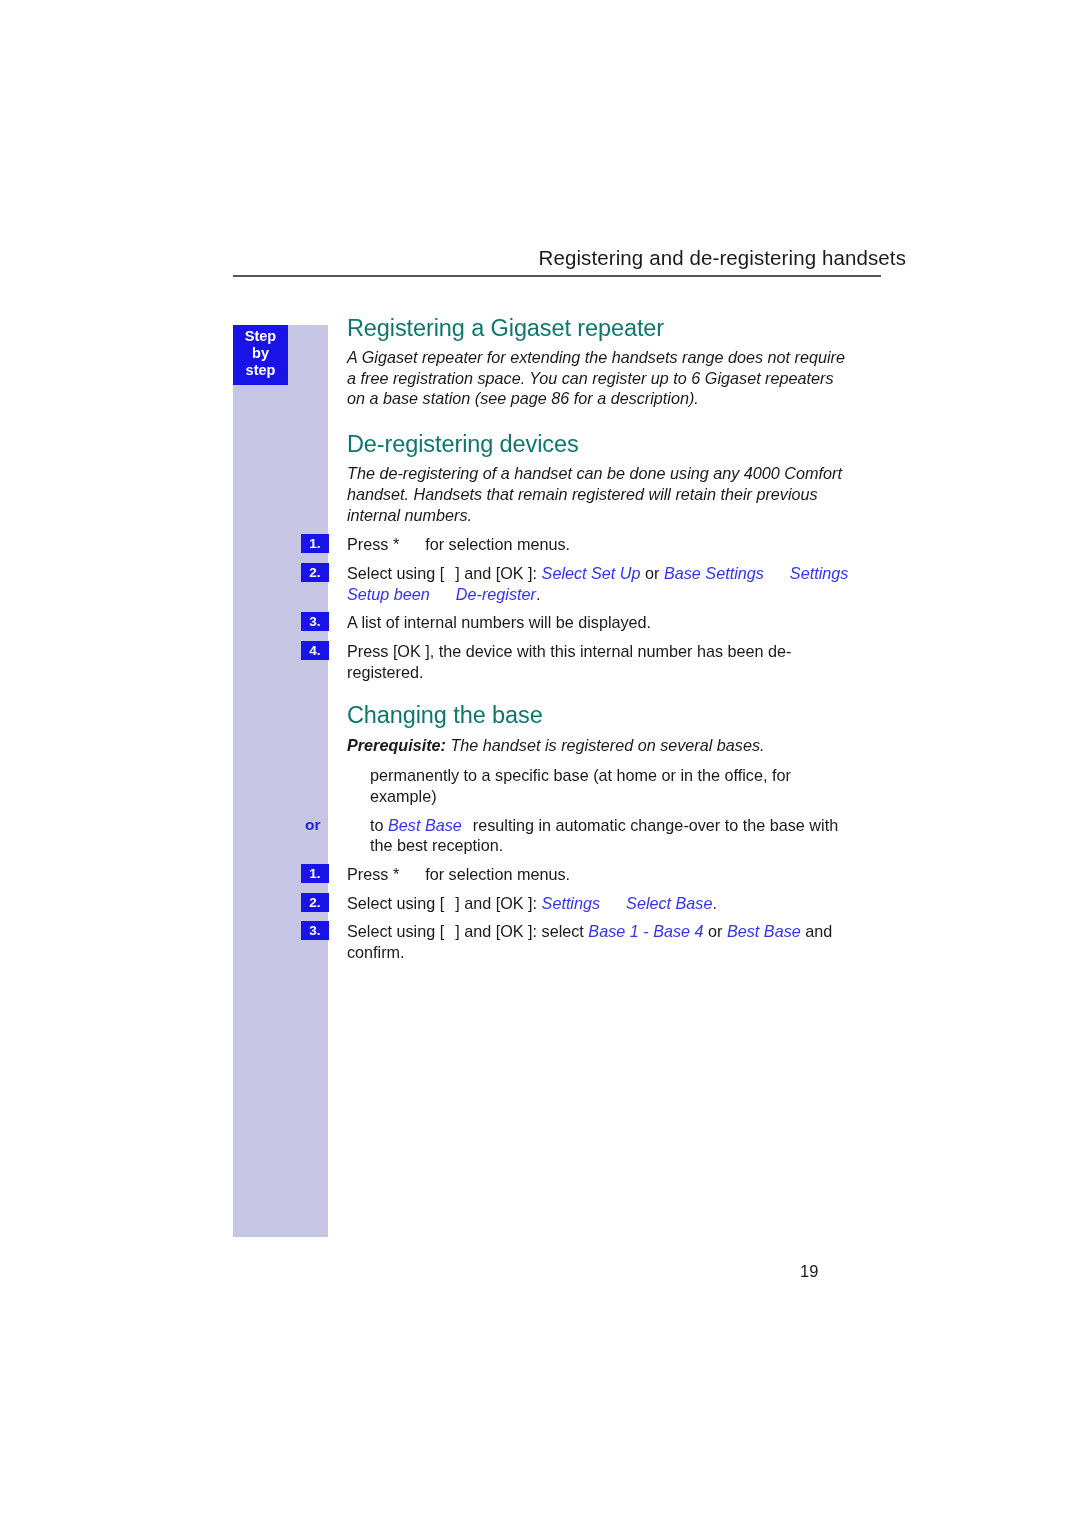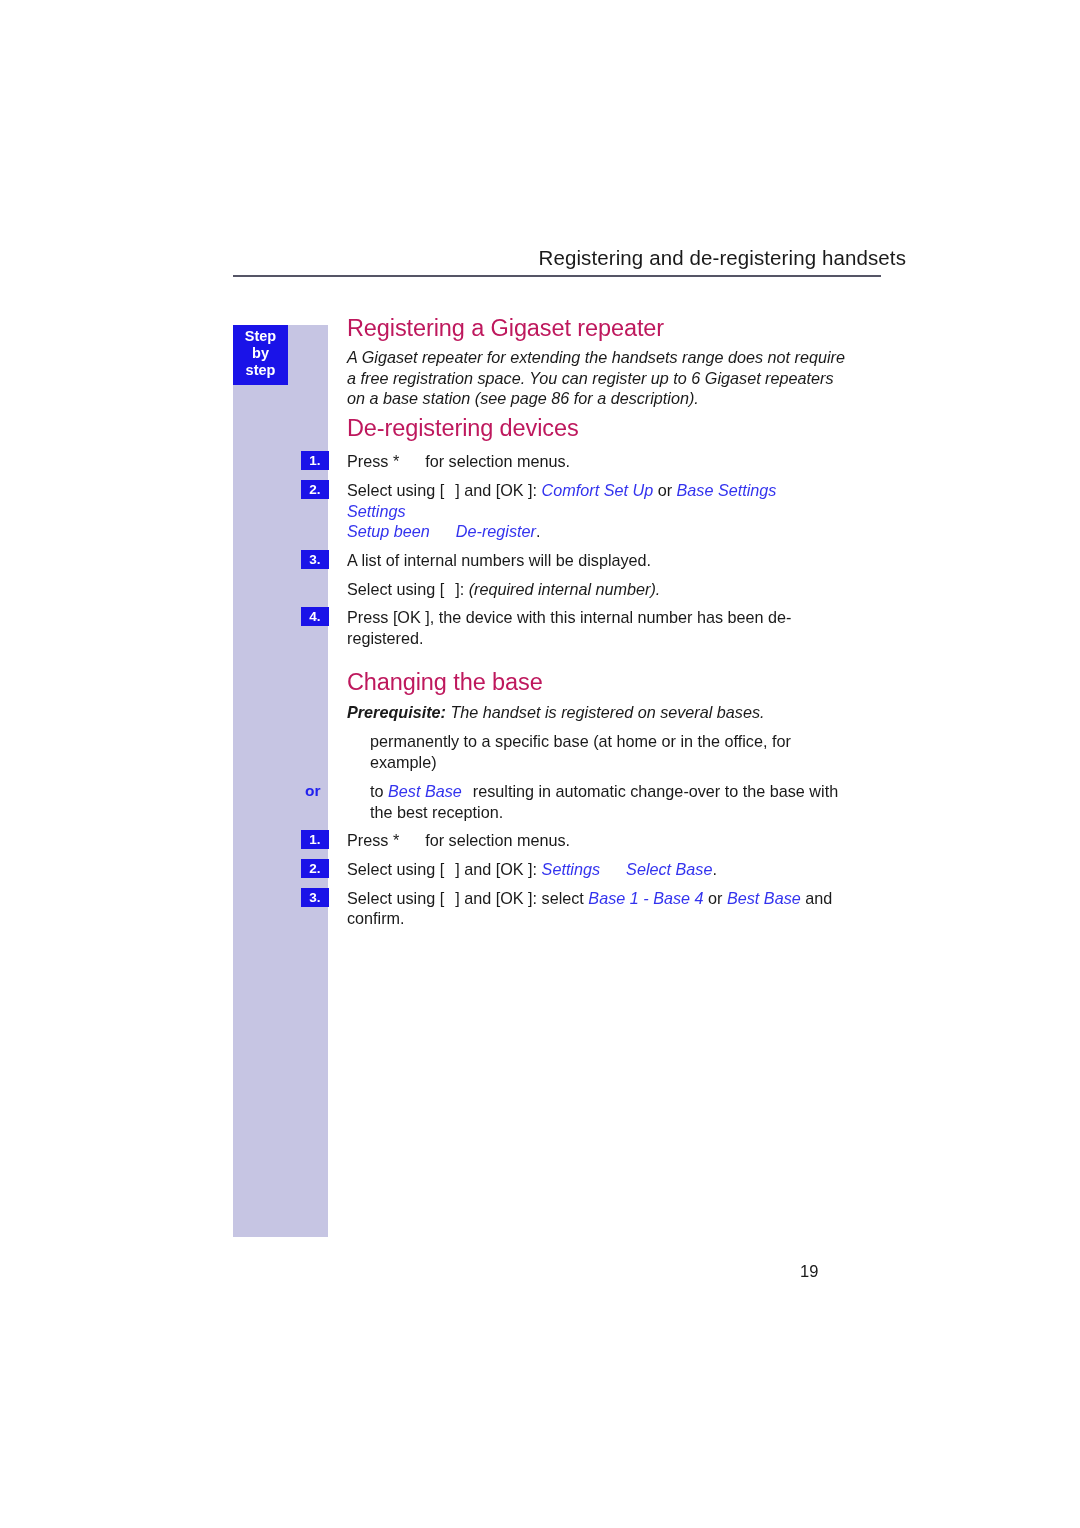--- a/index.html
+++ b/index.html
@@ -80,21 +80,21 @@
 
   
   #content {
     position: absolute;
     left: 347px;
     top: 300px;
     width: 510px;
   }
 
   h2.section-title {
-    color: #be185d;
+    color: #0f766e;
     font-size: 23.5px;
     font-weight: 400;
     margin: 0;
     padding: 0;
     letter-spacing: -0.1px;
   }
 
   p.body {
     font-size: 16.2px;
     line-height: 20.7px;
@@ -172,47 +172,43 @@
     <span>Step</span>
     <span>by</span>
     <span>step</span>
   </div>
 
   <div id="content">
 
     <h2 class="section-title" style="margin-top:15px;">Registering a Gigaset repeater</h2>
     <p class="body" style="margin-top:5px; width:503px;">A Gigaset repeater for extending the handsets range does not require a free registration space. You can register up to 6 Gigaset repeaters on a base station (see page 86 for a description).</p>
 
-    <h2 class="section-title" style="margin-top:6px;">De-registering devices</h2>
+    <h2 class="section-title" style="margin-top:22px;">De-registering devices</h2>
+    <p class="body" style="margin-top:5px; width:508px;">The de-registering of a handset can be done using any 4000 Comfort handset. Handsets that remain registered will retain their previous internal numbers.</p>
 
     <div class="step-row" style="margin-top:9px;">
       <span class="step-badge">1.</span>
       <span class="step-text"><span>Press *</span><span class="gap-lg"></span><span>for selection menus.</span></span>
     </div>
 
     <div class="step-row" style="margin-top:8px;">
       <span class="step-badge">2.</span>
       <span class="step-text"><span>Select using [</span><span class="gap"></span><span>] and [OK ]:</span>
-        <span class="italic-blue">Comfort Set Up</span>
+        <span class="italic-blue">Select Set Up</span>
         <span>or</span>
         <span class="italic-blue">Base Settings</span><span class="gap-lg"></span><span class="italic-blue">Settings</span><br>
         <span class="italic-blue">Setup been</span><span class="gap-lg"></span><span class="italic-blue">De-register</span><span>.</span>
       </span>
     </div>
 
     <div class="step-row" style="margin-top:8px;">
       <span class="step-badge">3.</span>
       <span class="step-text">A list of internal numbers will be displayed.</span>
     </div>
 
-    <div class="step-row" style="margin-top:8px;">
-      <span class="step-text"><span>Select using [</span><span class="gap"></span><span>]:</span>
-        <span style="font-style:italic;">(required internal number).</span>
-      </span>
-    </div>
 
     <div class="step-row" style="margin-top:8px;">
       <span class="step-badge">4.</span>
       <span class="step-text">Press [OK ], the device with this internal number has been de-registered.</span>
     </div>
 
     <h2 class="section-title" style="margin-top:20px;">Changing the base</h2>
 
     <p class="body" style="margin-top:6px;">
       <b class="prereq">Prerequisite:</b>

